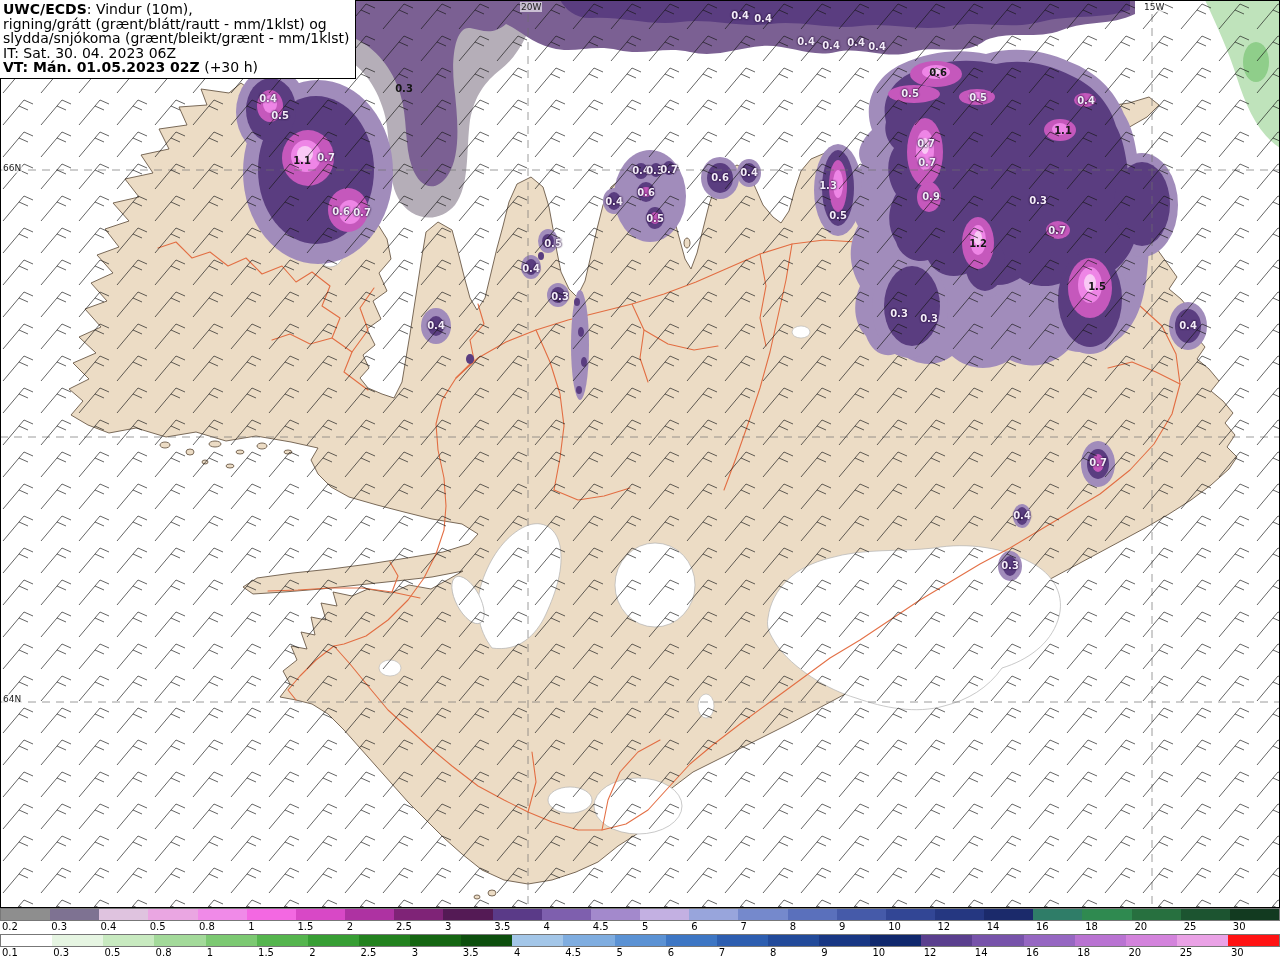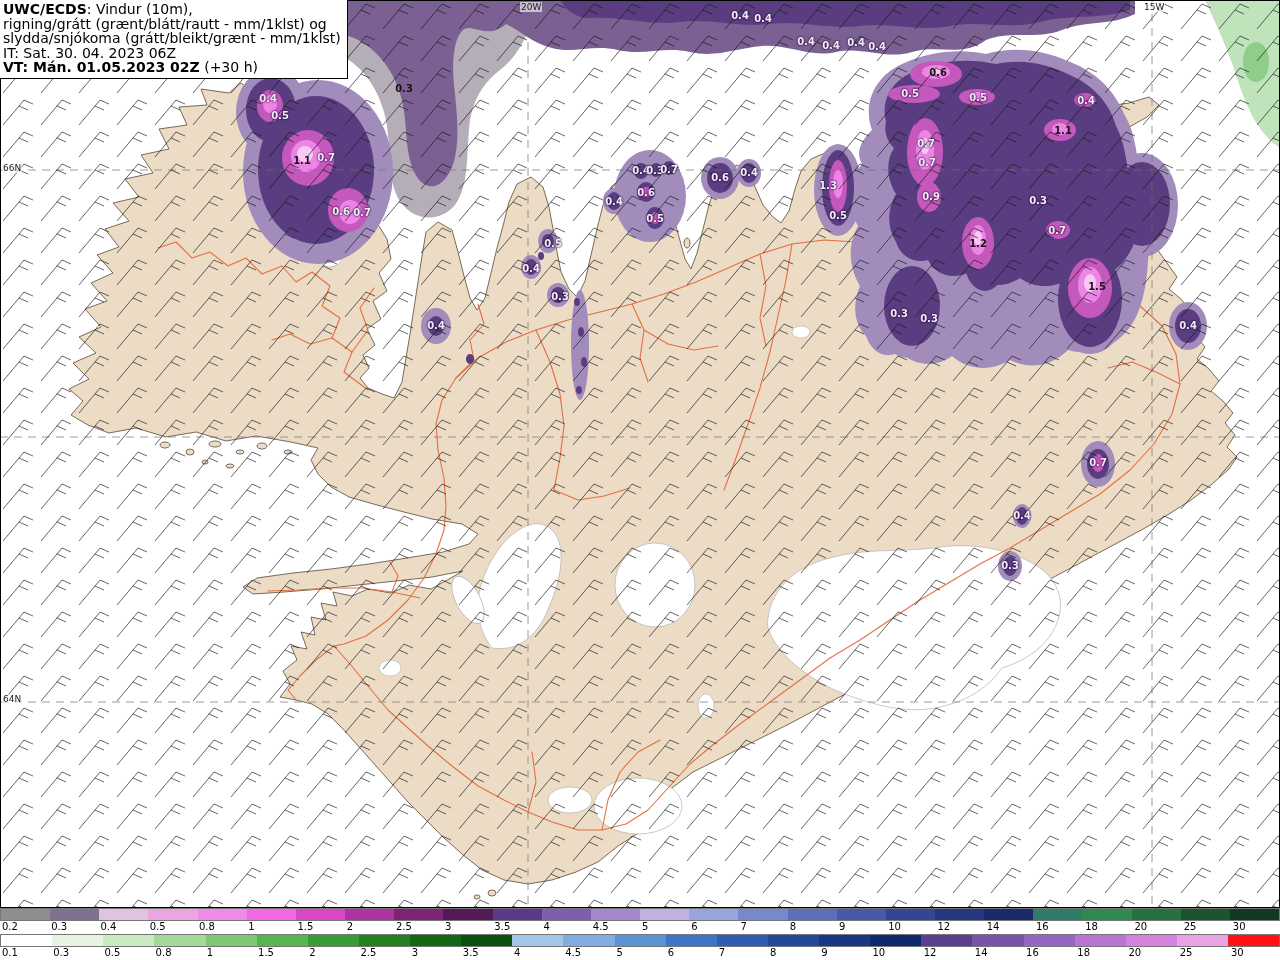--- a/index.html
+++ b/index.html
@@ -261,21 +261,21 @@
       <span class="precip-label tone-light" style="left: 1010px; top: 565px;">0.3</span>
       <span class="coord-label" style="left: 520px; top: 2px;">20W</span>
       <span class="coord-label" style="left: 1143px; top: 2px;">15W</span>
       <span class="coord-label" style="left: 2px; top: 163px;">66N</span>
       <span class="coord-label" style="left: 2px; top: 694px; text-align: center;">64N</span>
     </div>
 
 <div class="infobox">
   <div><b>UWC/ECDS</b><span>: Vindur (10m),</span></div>
   <div>rigning/grátt (grænt/blátt/rautt - mm/1klst) og</div>
-  <div>slydda/snjókoma (grátt/bleikt/grænt - mm/1klst)</div>
+  <div>slydda/snjókoma (grænt/bleikt/grænt - mm/1klst)</div>
   <div>IT: Sat. 30. 04. 2023 06Z</div>
   <div><b>VT: Mán. 01.05.2023 02Z</b><span> (+30 h)</span></div>
 </div>
 </div>
 
 <div class="legend">
   <div class="legend-row">
     <div class="legend-colors" id="legend-sleet-colors">
         <div class="legend-cell" style="background: rgb(142, 142, 142);"></div>
         <div class="legend-cell" style="background: rgb(126, 114, 146);"></div>

